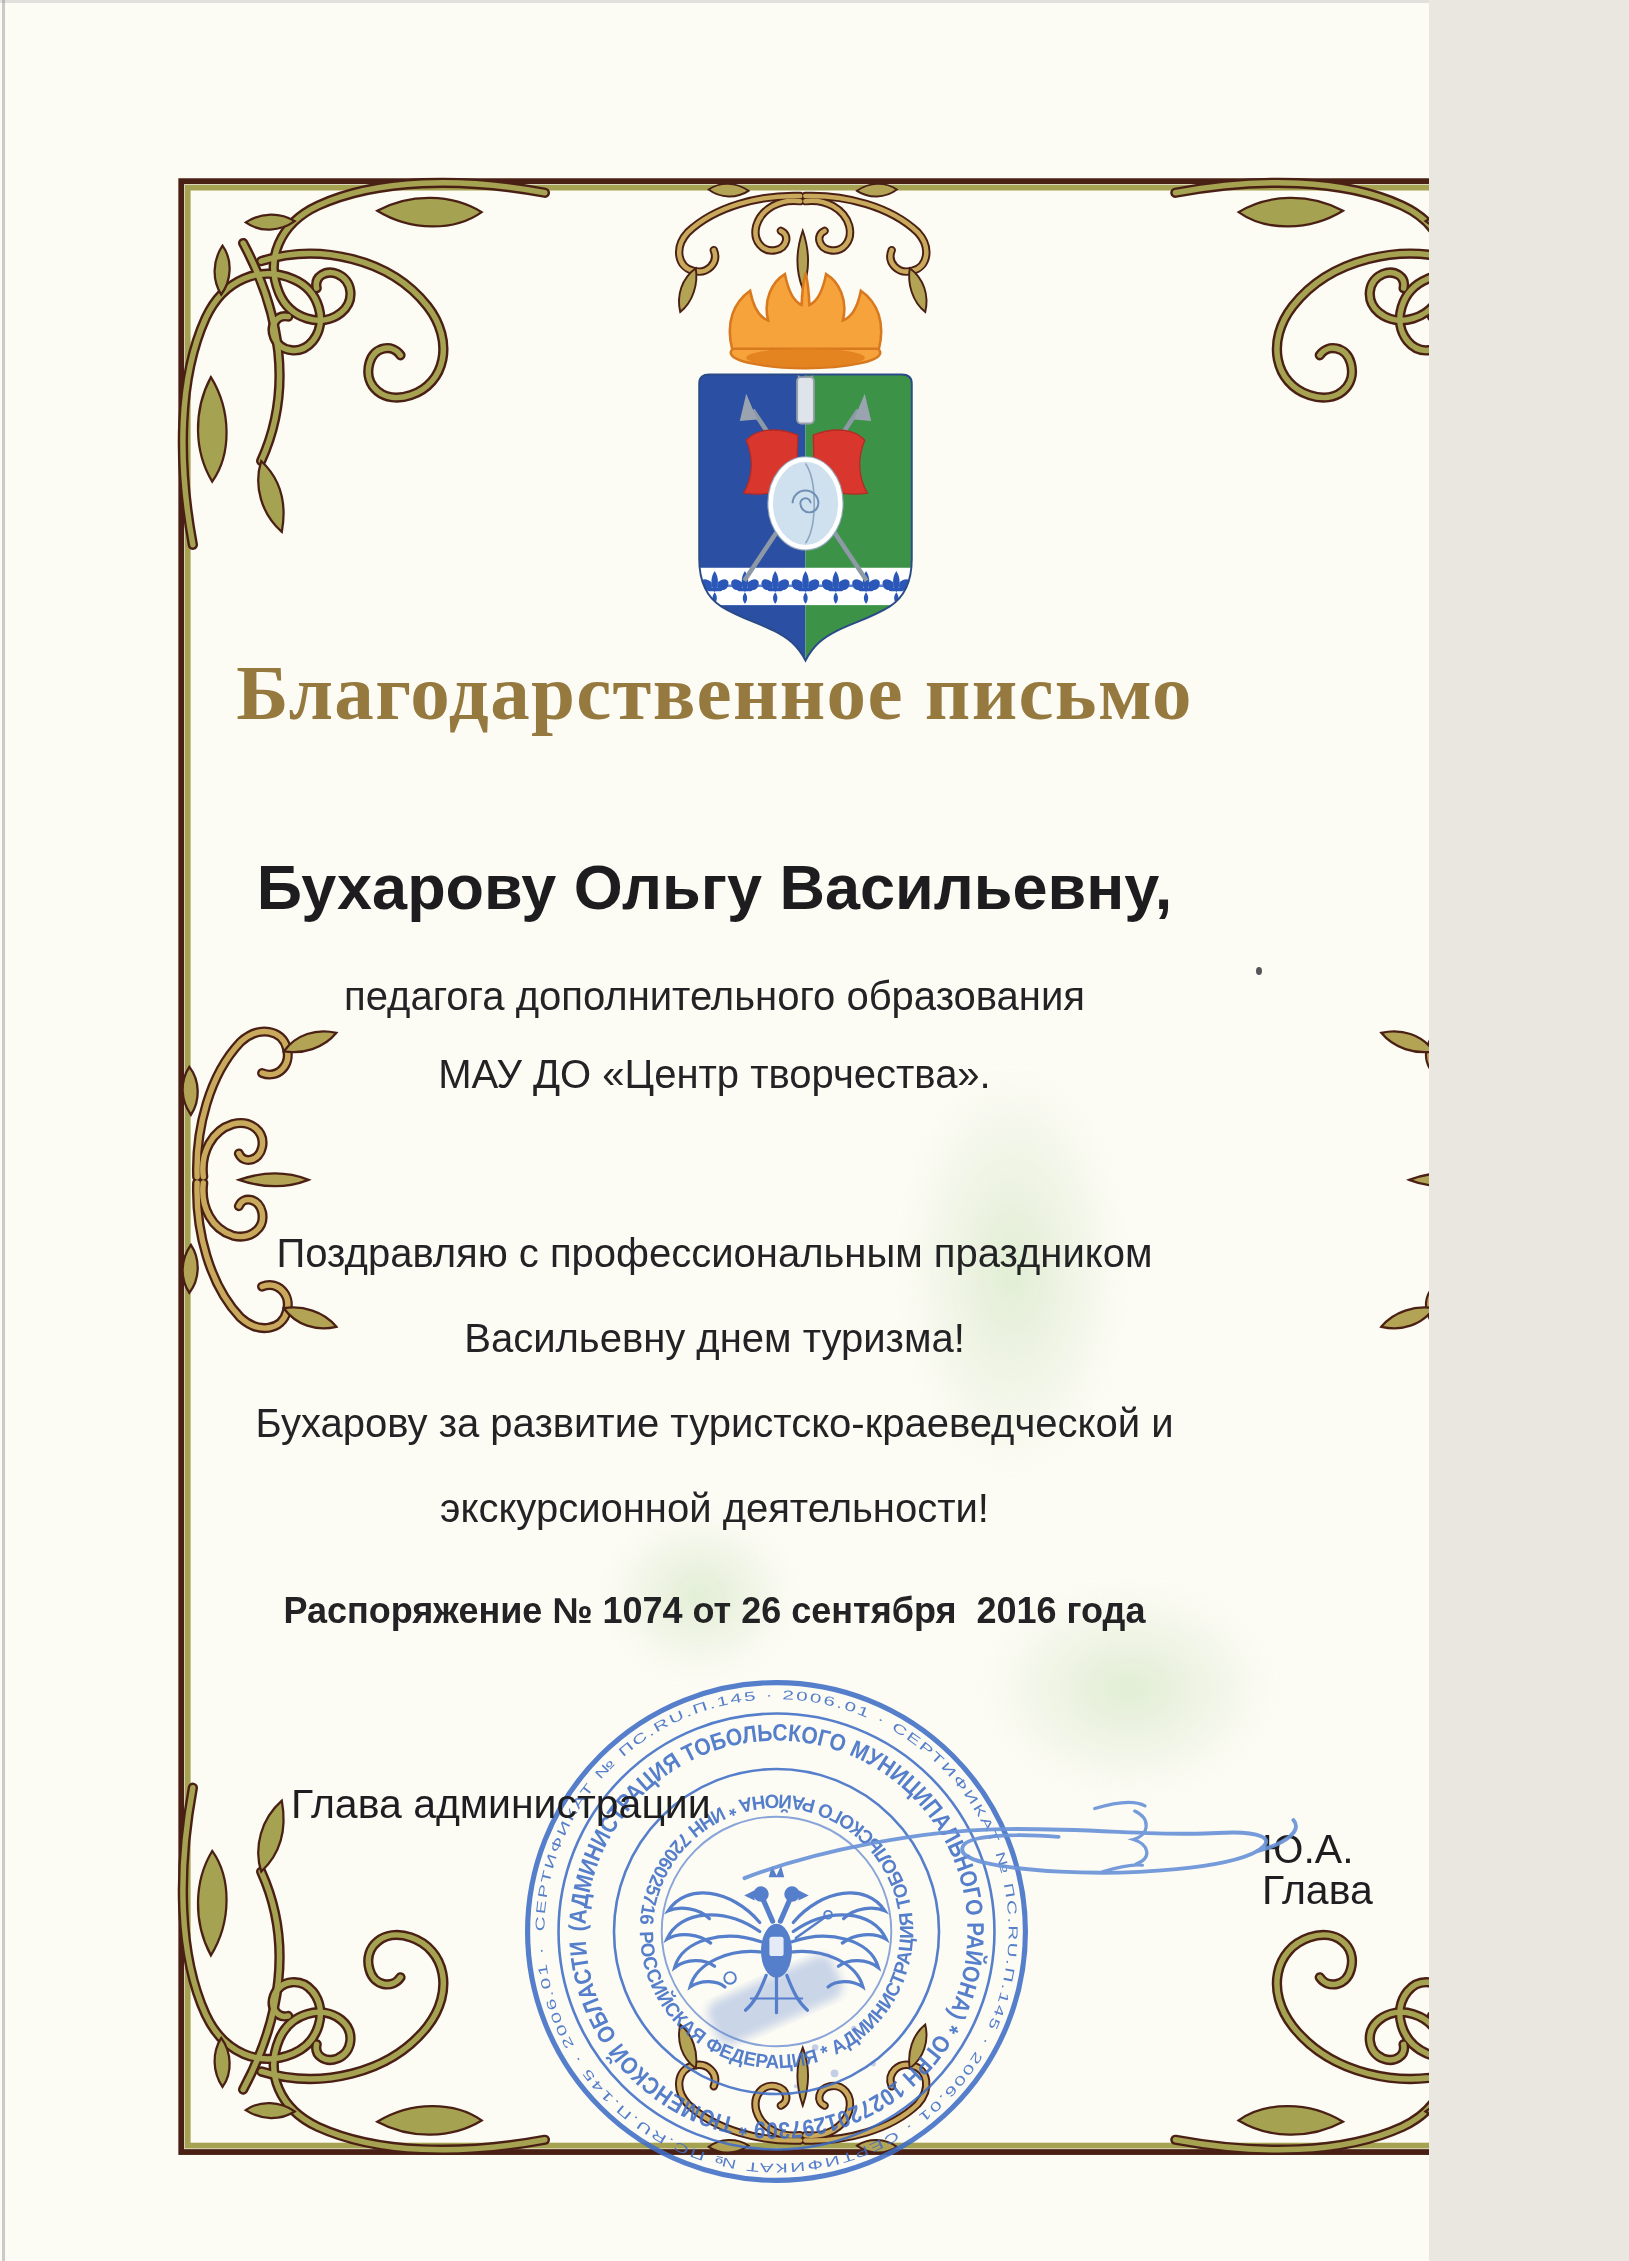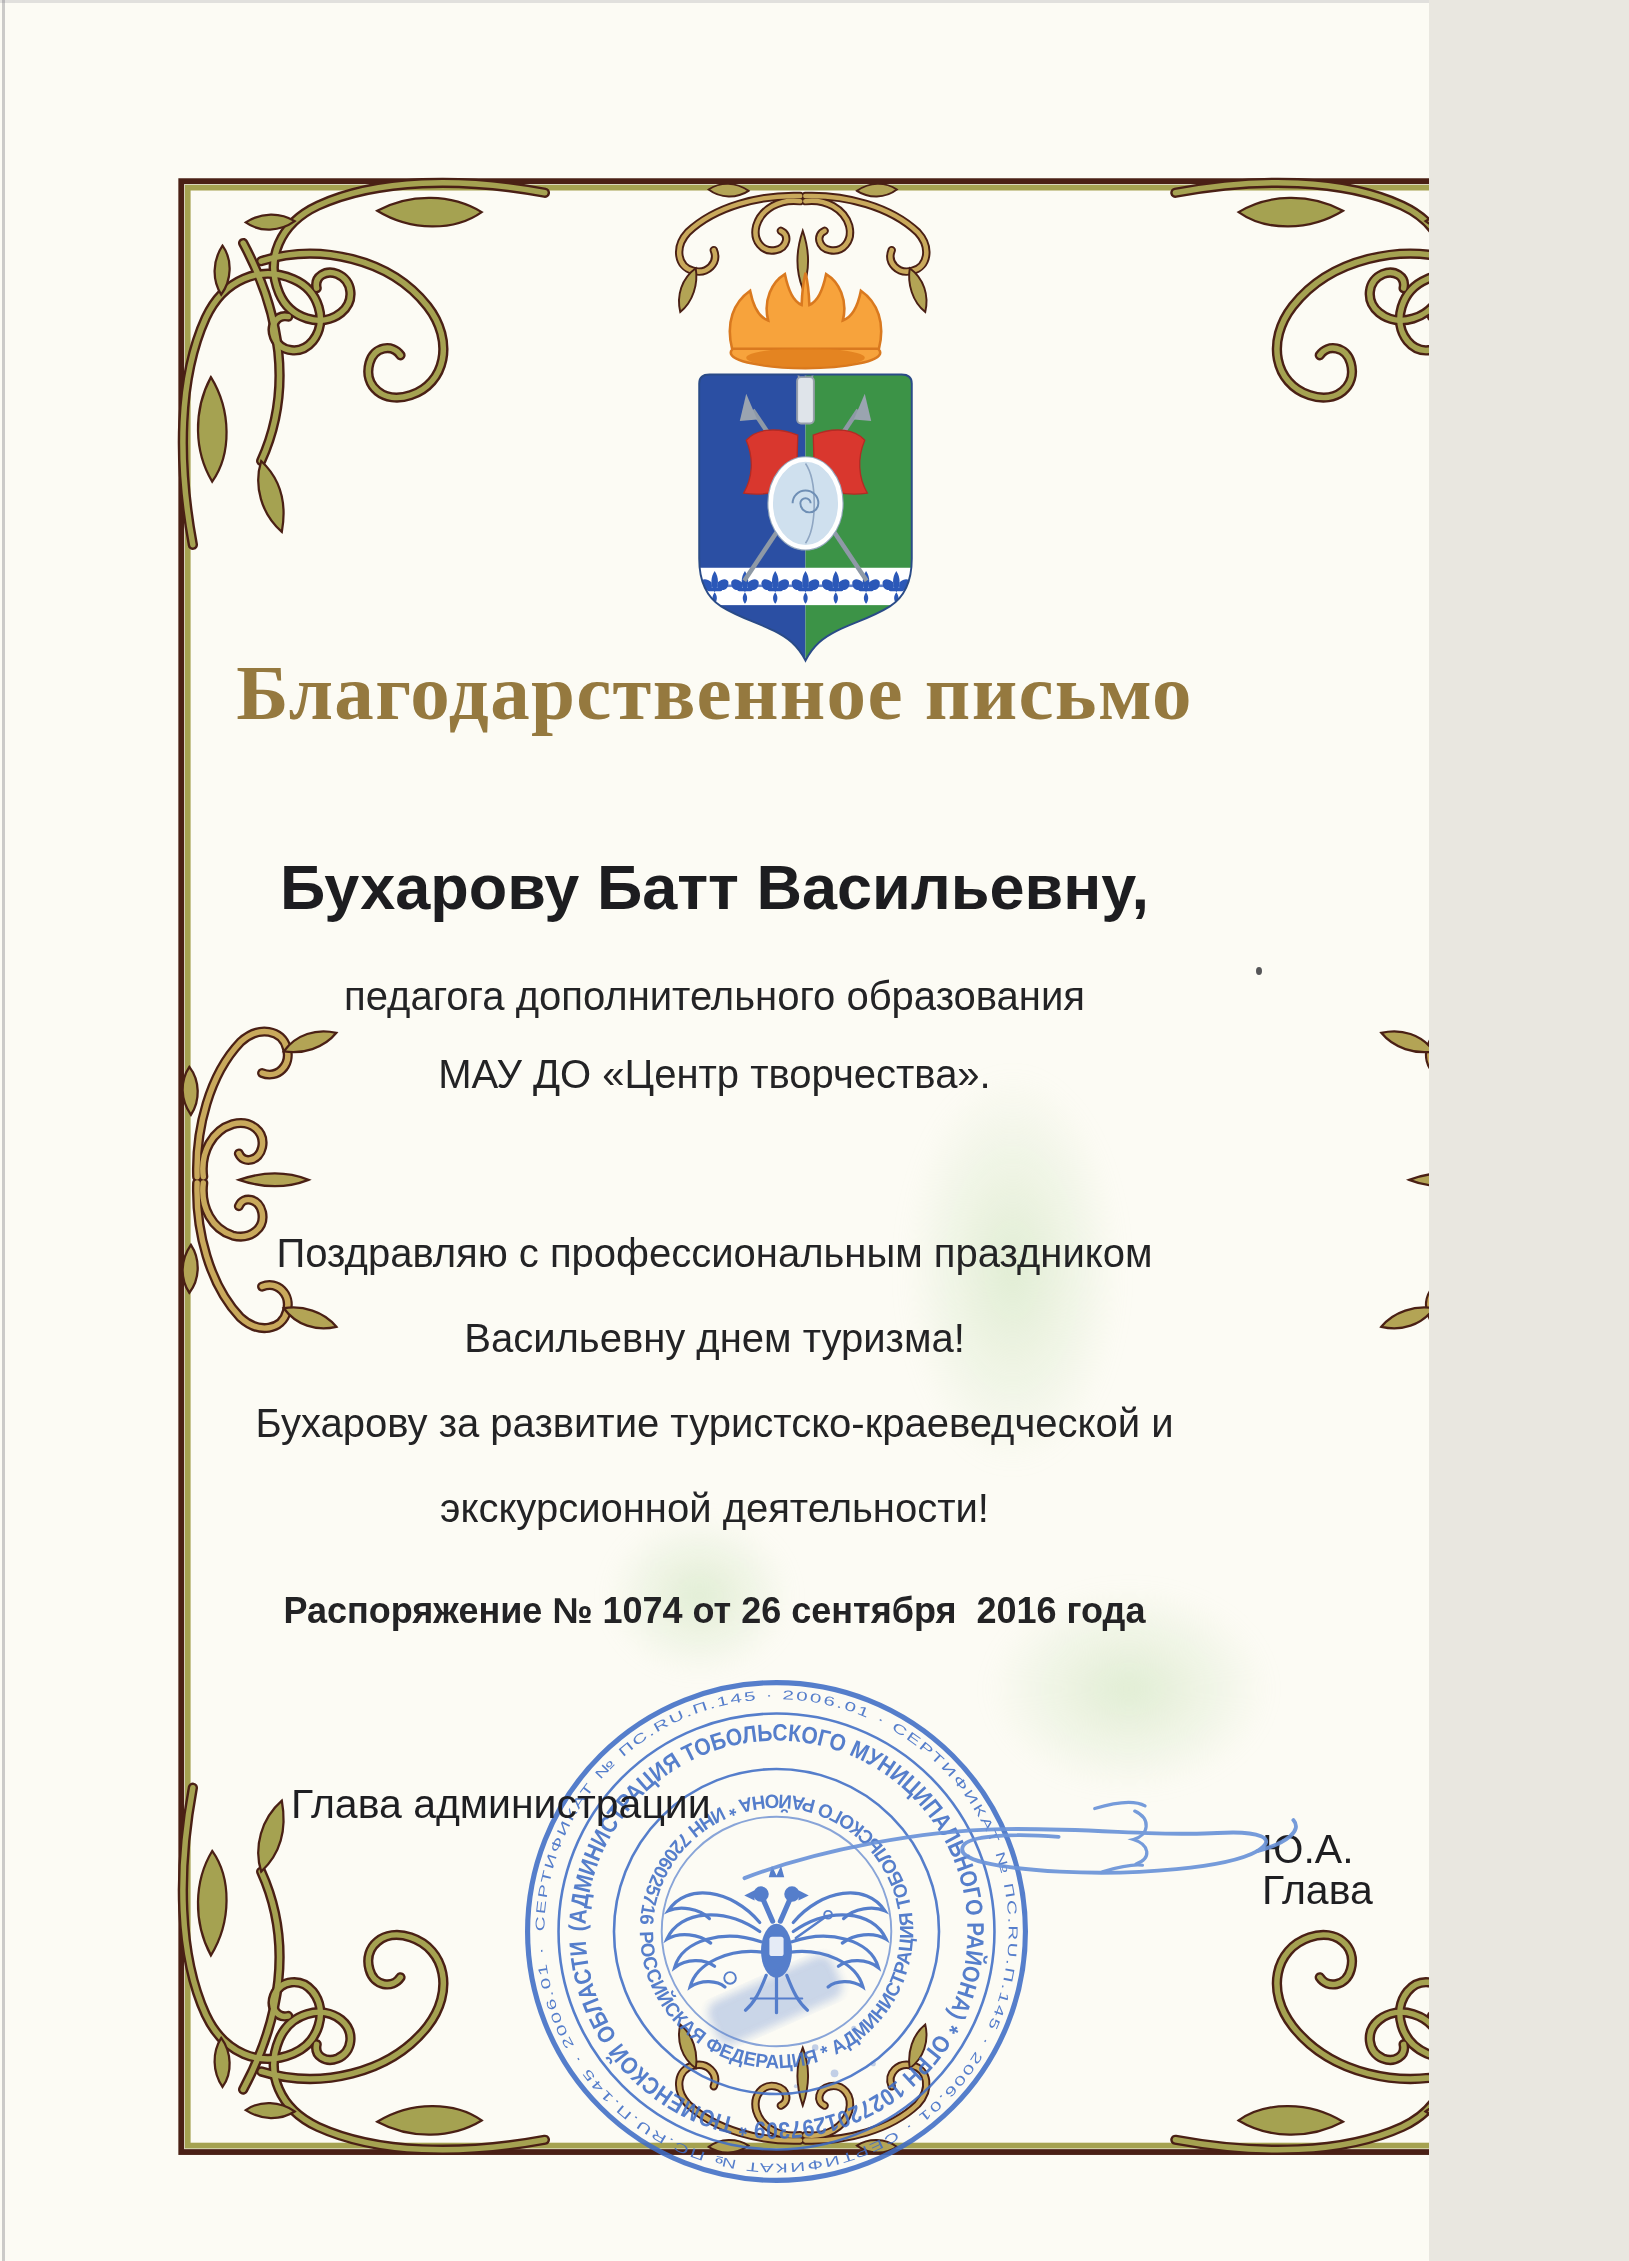--- a/index.html
+++ b/index.html
@@ -157,21 +157,21 @@
           <ellipse cx="0" cy="10" rx="54" ry="68" fill="#cfe0ee" stroke="#ffffff" stroke-width="7"></ellipse>
           <path d="M 0 -52 C 18 -26 18 46 0 72" stroke="#8fa6c2" stroke-width="2.5" fill="none"></path>
           <path d="M -20 10 a 20 20 0 1 1 40 0 a 14 14 0 1 1 -28 0 a 8 8 0 1 1 16 0" stroke="#6f8fb5" stroke-width="3" fill="none"></path>
         </g>
       </g>
       <path d="M 16 0 H 314 Q 330 0 330 14 V 286 Q 330 338 296 360 C 258 384 216 390 186 416 Q 173 428 165 444 Q 157 428 144 416 C 114 390 72 384 34 360 Q 0 338 0 286 V 14 Q 0 0 16 0 Z" fill="none" stroke="#2a4b87" stroke-width="3"></path>
     </g>
   </svg>
 
   <div class="abs txt title">Благодарственное письмо</div>
-  <div class="abs txt name">Бухарову Батт Васильевну,</div>
+  <div class="abs txt name">Бухарову Ольгу Васильевну,</div>
   <div class="abs txt org">МАУ ДО «Центр творчества».</div>
   <div class="abs txt role">педагога дополнительного образования</div>
   <div class="abs txt message">
     <div>Поздравляю с профессиональным праздником</div>
     <div>Васильевну днем туризма!</div>
     <div>Бухарову за развитие туристско-краеведческой и</div>
     <div>экскурсионной деятельности!</div>
   </div>
   <div class="abs txt order">Распоряжение № 1074 от 26 сентября  2016 года</div>
 

